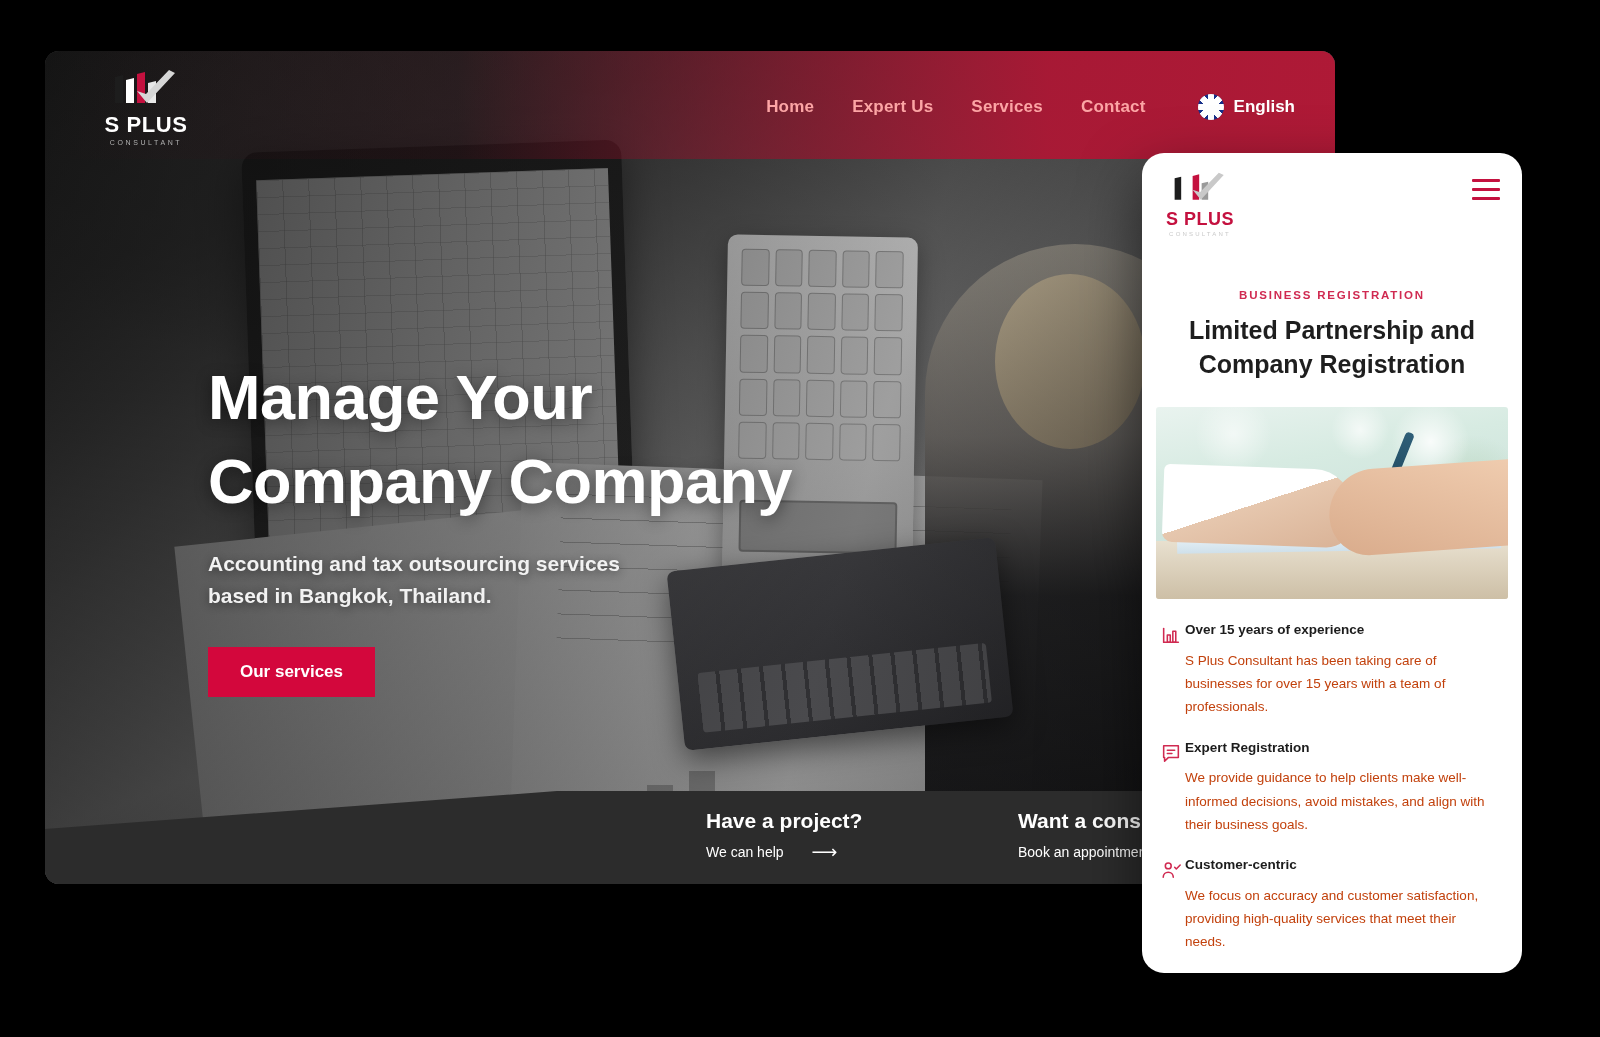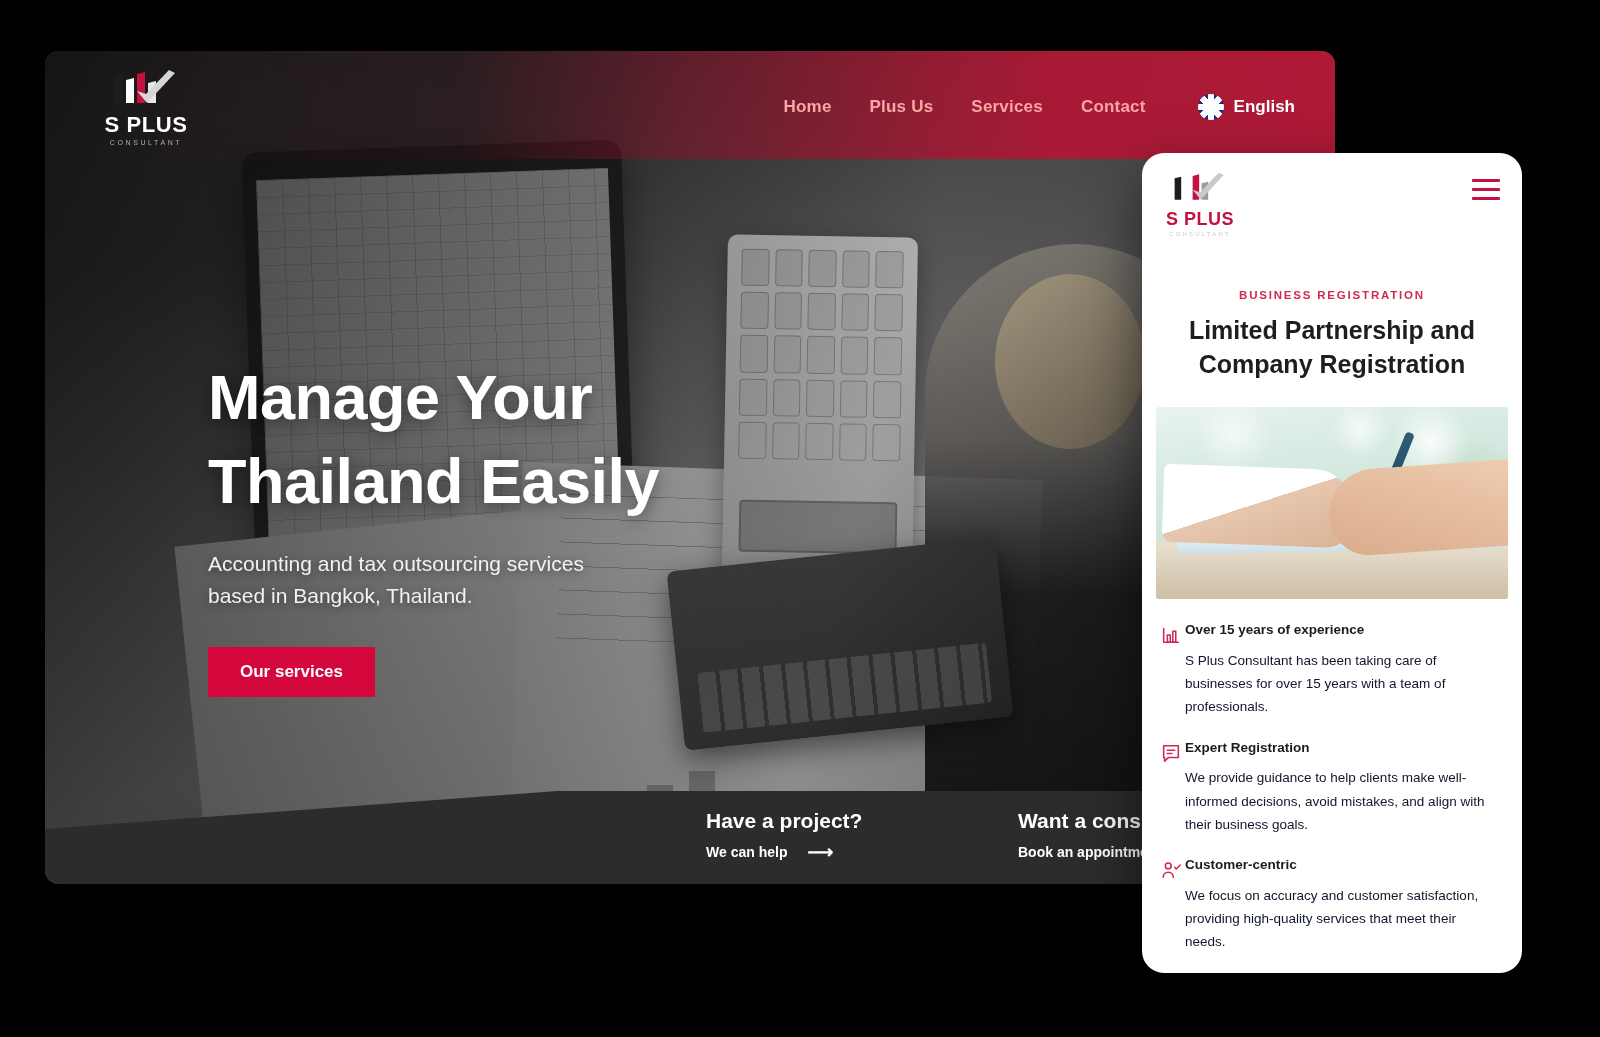--- a/index.html
+++ b/index.html
@@ -268,21 +268,21 @@
     font-size: 63px;
     line-height: 1.33;
     font-weight: bold;
     letter-spacing: -.5px;
     text-shadow: 0 3px 16px rgba(0,0,0,.45);
   }
   .hero-sub {
     margin-top: 24px;
     color: #f2f2f2;
     font-size: 21px;
-    font-weight: normal;
+    font-weight: bold;
     line-height: 1.55;
     text-shadow: 0 2px 10px rgba(0,0,0,.45);
   }
   .hero-btn {
     margin-top: 34px;
     display: inline-block;
     background: #d3073c;
     color: #ffffff;
     font-size: 17px;
     font-weight: bold;
@@ -309,24 +309,24 @@
   .cta-title {
     color: #ffffff;
     font-size: 21px;
     font-weight: bold;
     white-space: nowrap;
   }
   .cta-link {
     margin-top: 10px;
     color: #ffffff;
     font-size: 14px;
-    font-weight: bold;
+    font-weight: normal;
     display: flex;
     align-items: center;
-    gap: 20px;
+    gap: 28px;
     cursor: pointer;
     white-space: nowrap;
   }
   .arrow { font-size: 18px; line-height: 1; }
 
   
   .mobile-card {
     position: absolute;
     left: 1142px;
     top: 153px;
@@ -442,21 +442,21 @@
   }
   .feature-icon { flex: none; width: 24px; padding-top: 3px; color: #d02a51; }
   .feature-title {
     color: #1c1c1c;
     font-size: 13.5px;
     font-weight: bold;
     line-height: 1.4;
   }
   .feature-text {
     margin-top: 9px;
-    color: #0f172a;
+    color: #c2410c;
     font-size: 13.5px;
     line-height: 1.72;
   }
 </style>
 </head>
 <body>
 
 <div class="hero">
 
   <div class="photo-base"></div>
@@ -517,34 +517,34 @@
           <polygon points="35,14 43,12 43,34 35,34" fill="#e8e8e8"></polygon>
           <polygon points="24,22 34,34 62,4 56,1 33,25" fill="#d6d6d6"></polygon>
         </svg>
       </span>
       <span class="brand-name">S PLUS</span>
       <span class="brand-sub">CONSULTANT</span>
     </div>
 
     <nav class="navlinks">
       <span class="navlink">Home</span>
-      <span class="navlink">Plus Us</span>
+      <span class="navlink">Expert Us</span>
       <span class="navlink">Services</span>
       <span class="navlink">Contact</span>
       <span class="lang">
         <span class="flag"></span>
         <span class="lang-label">English</span>
       </span>
     </nav>
   </div>
 
   <div class="hero-copy">
     <div class="hero-title">
       <div>Manage Your</div>
-      <div>Thailand Easily</div>
+      <div>Company Company</div>
     </div>
     <div class="hero-sub">
       <div>Accounting and tax outsourcing services</div>
       <div>based in Bangkok, Thailand.</div>
     </div>
     <button class="hero-btn">Our services</button>
   </div>
 
   <div class="cta-bar">
     <div class="cta-item">

